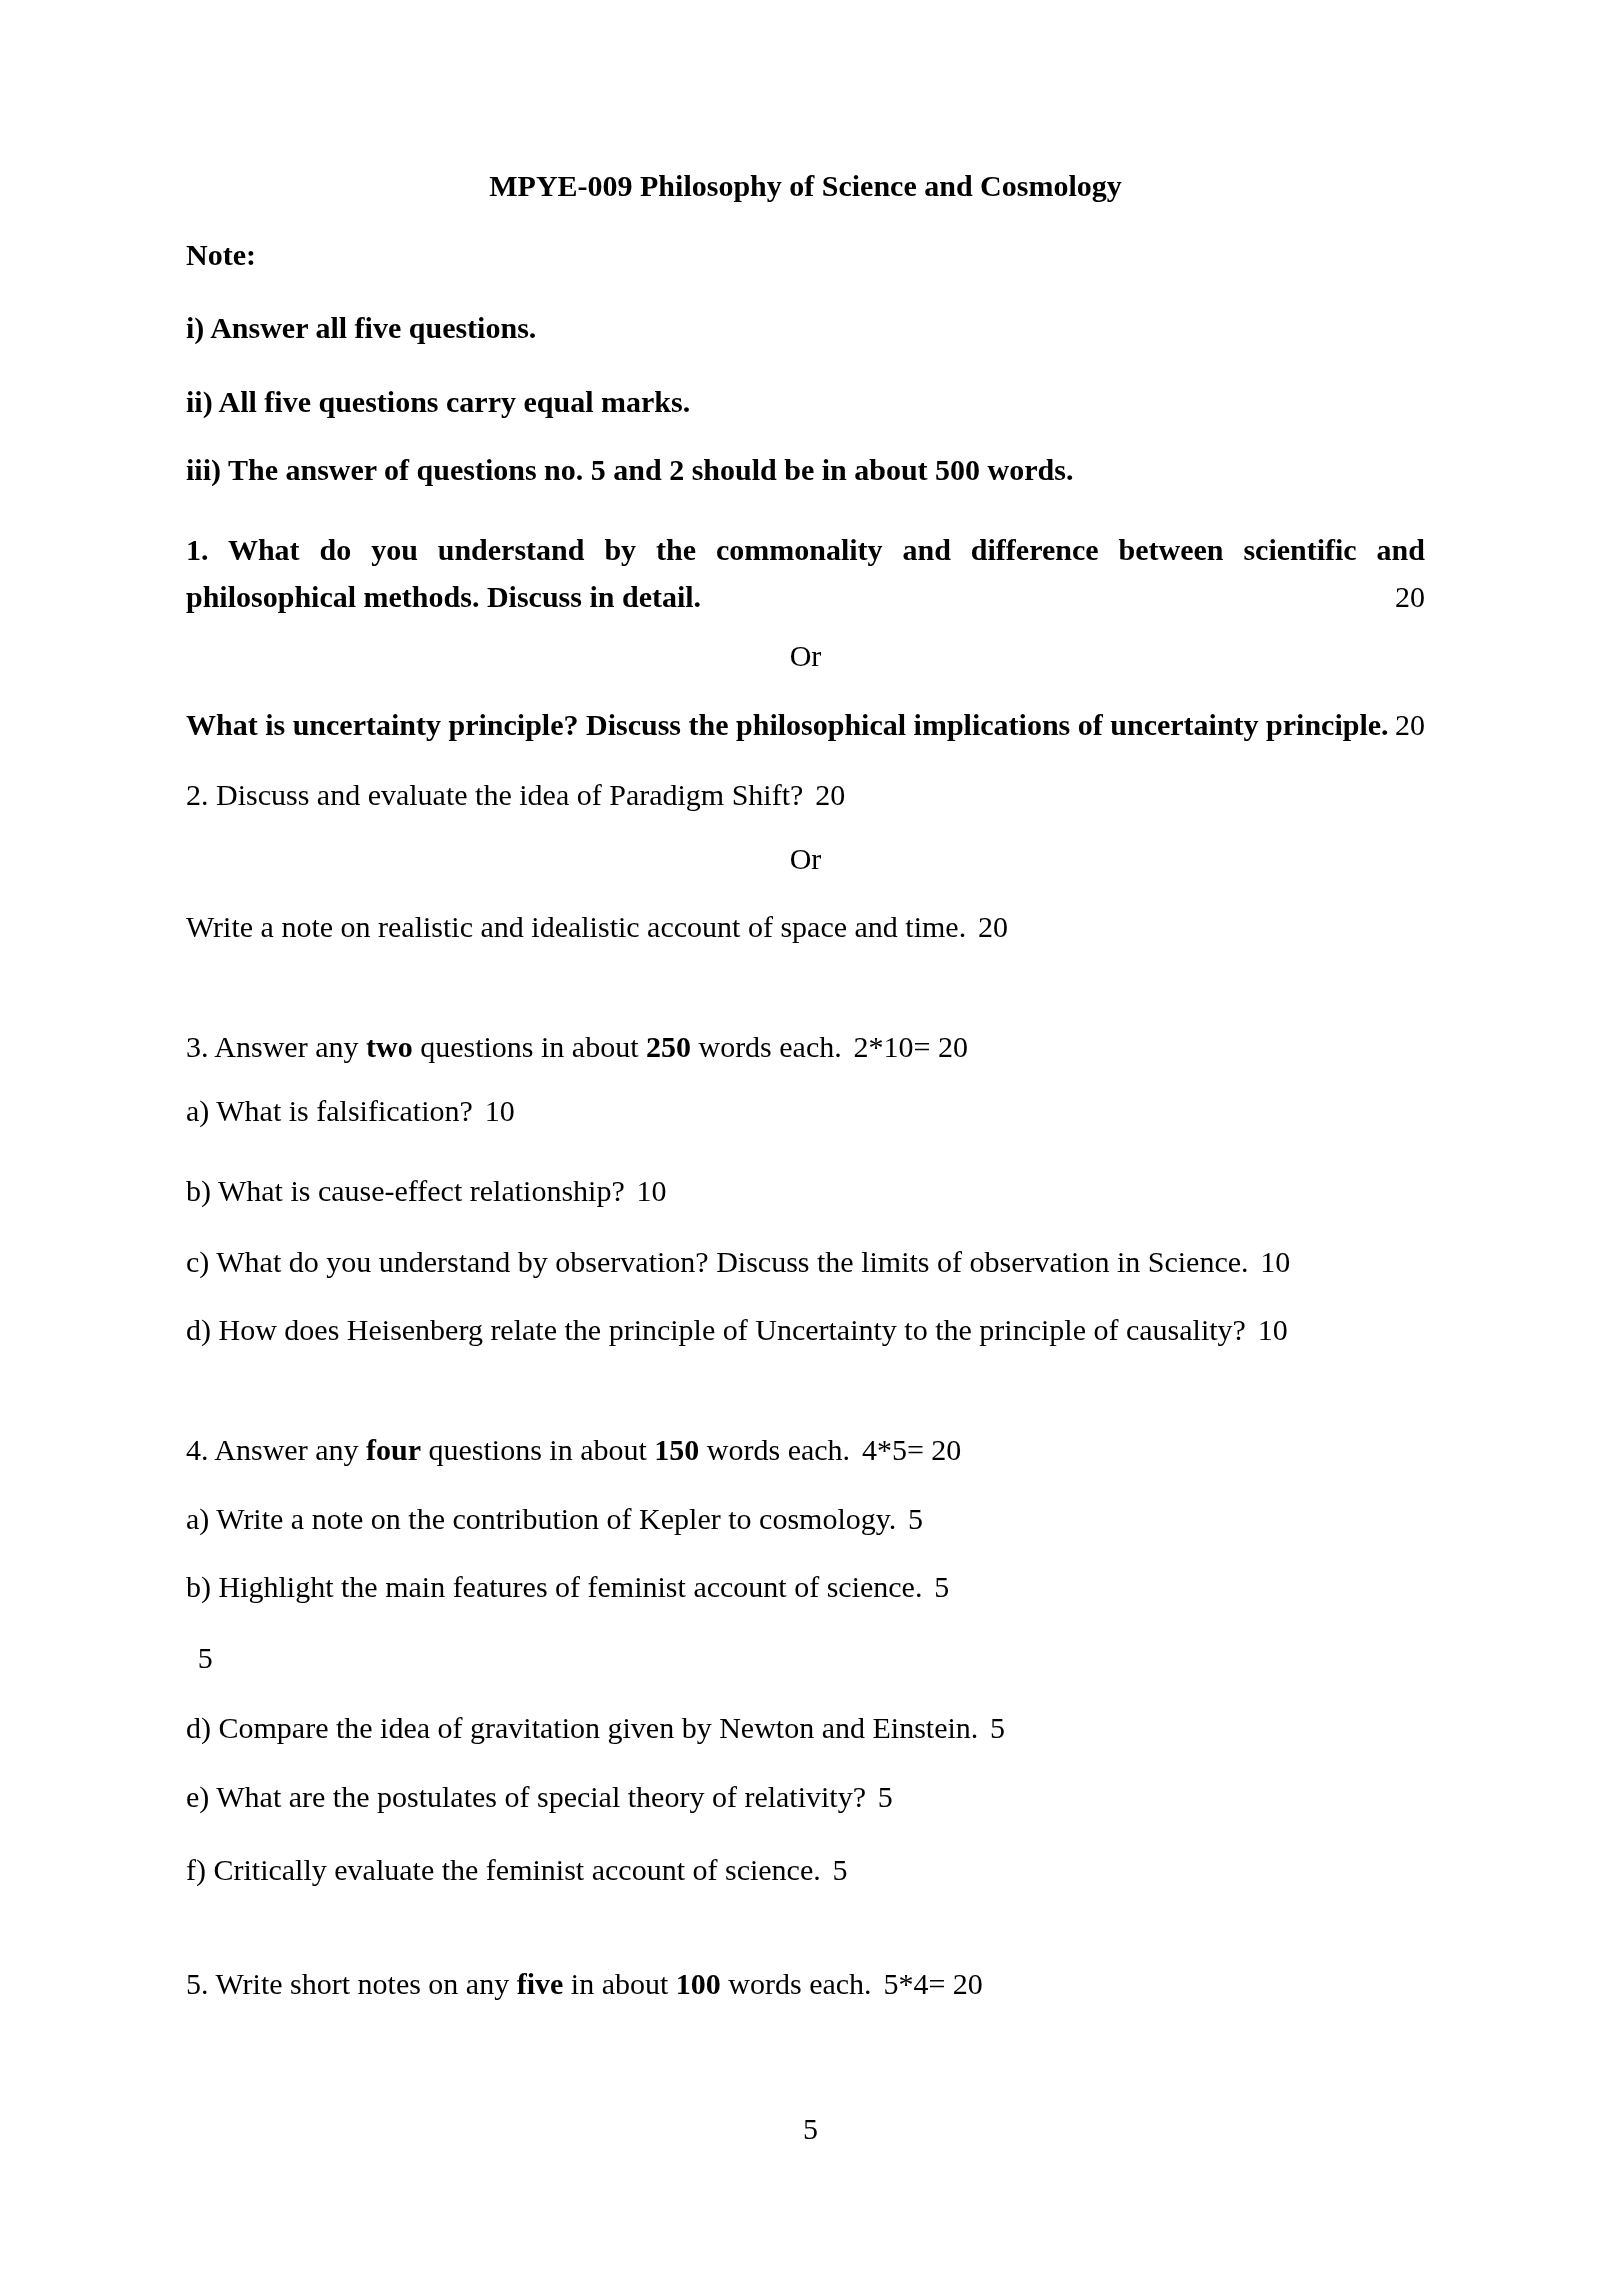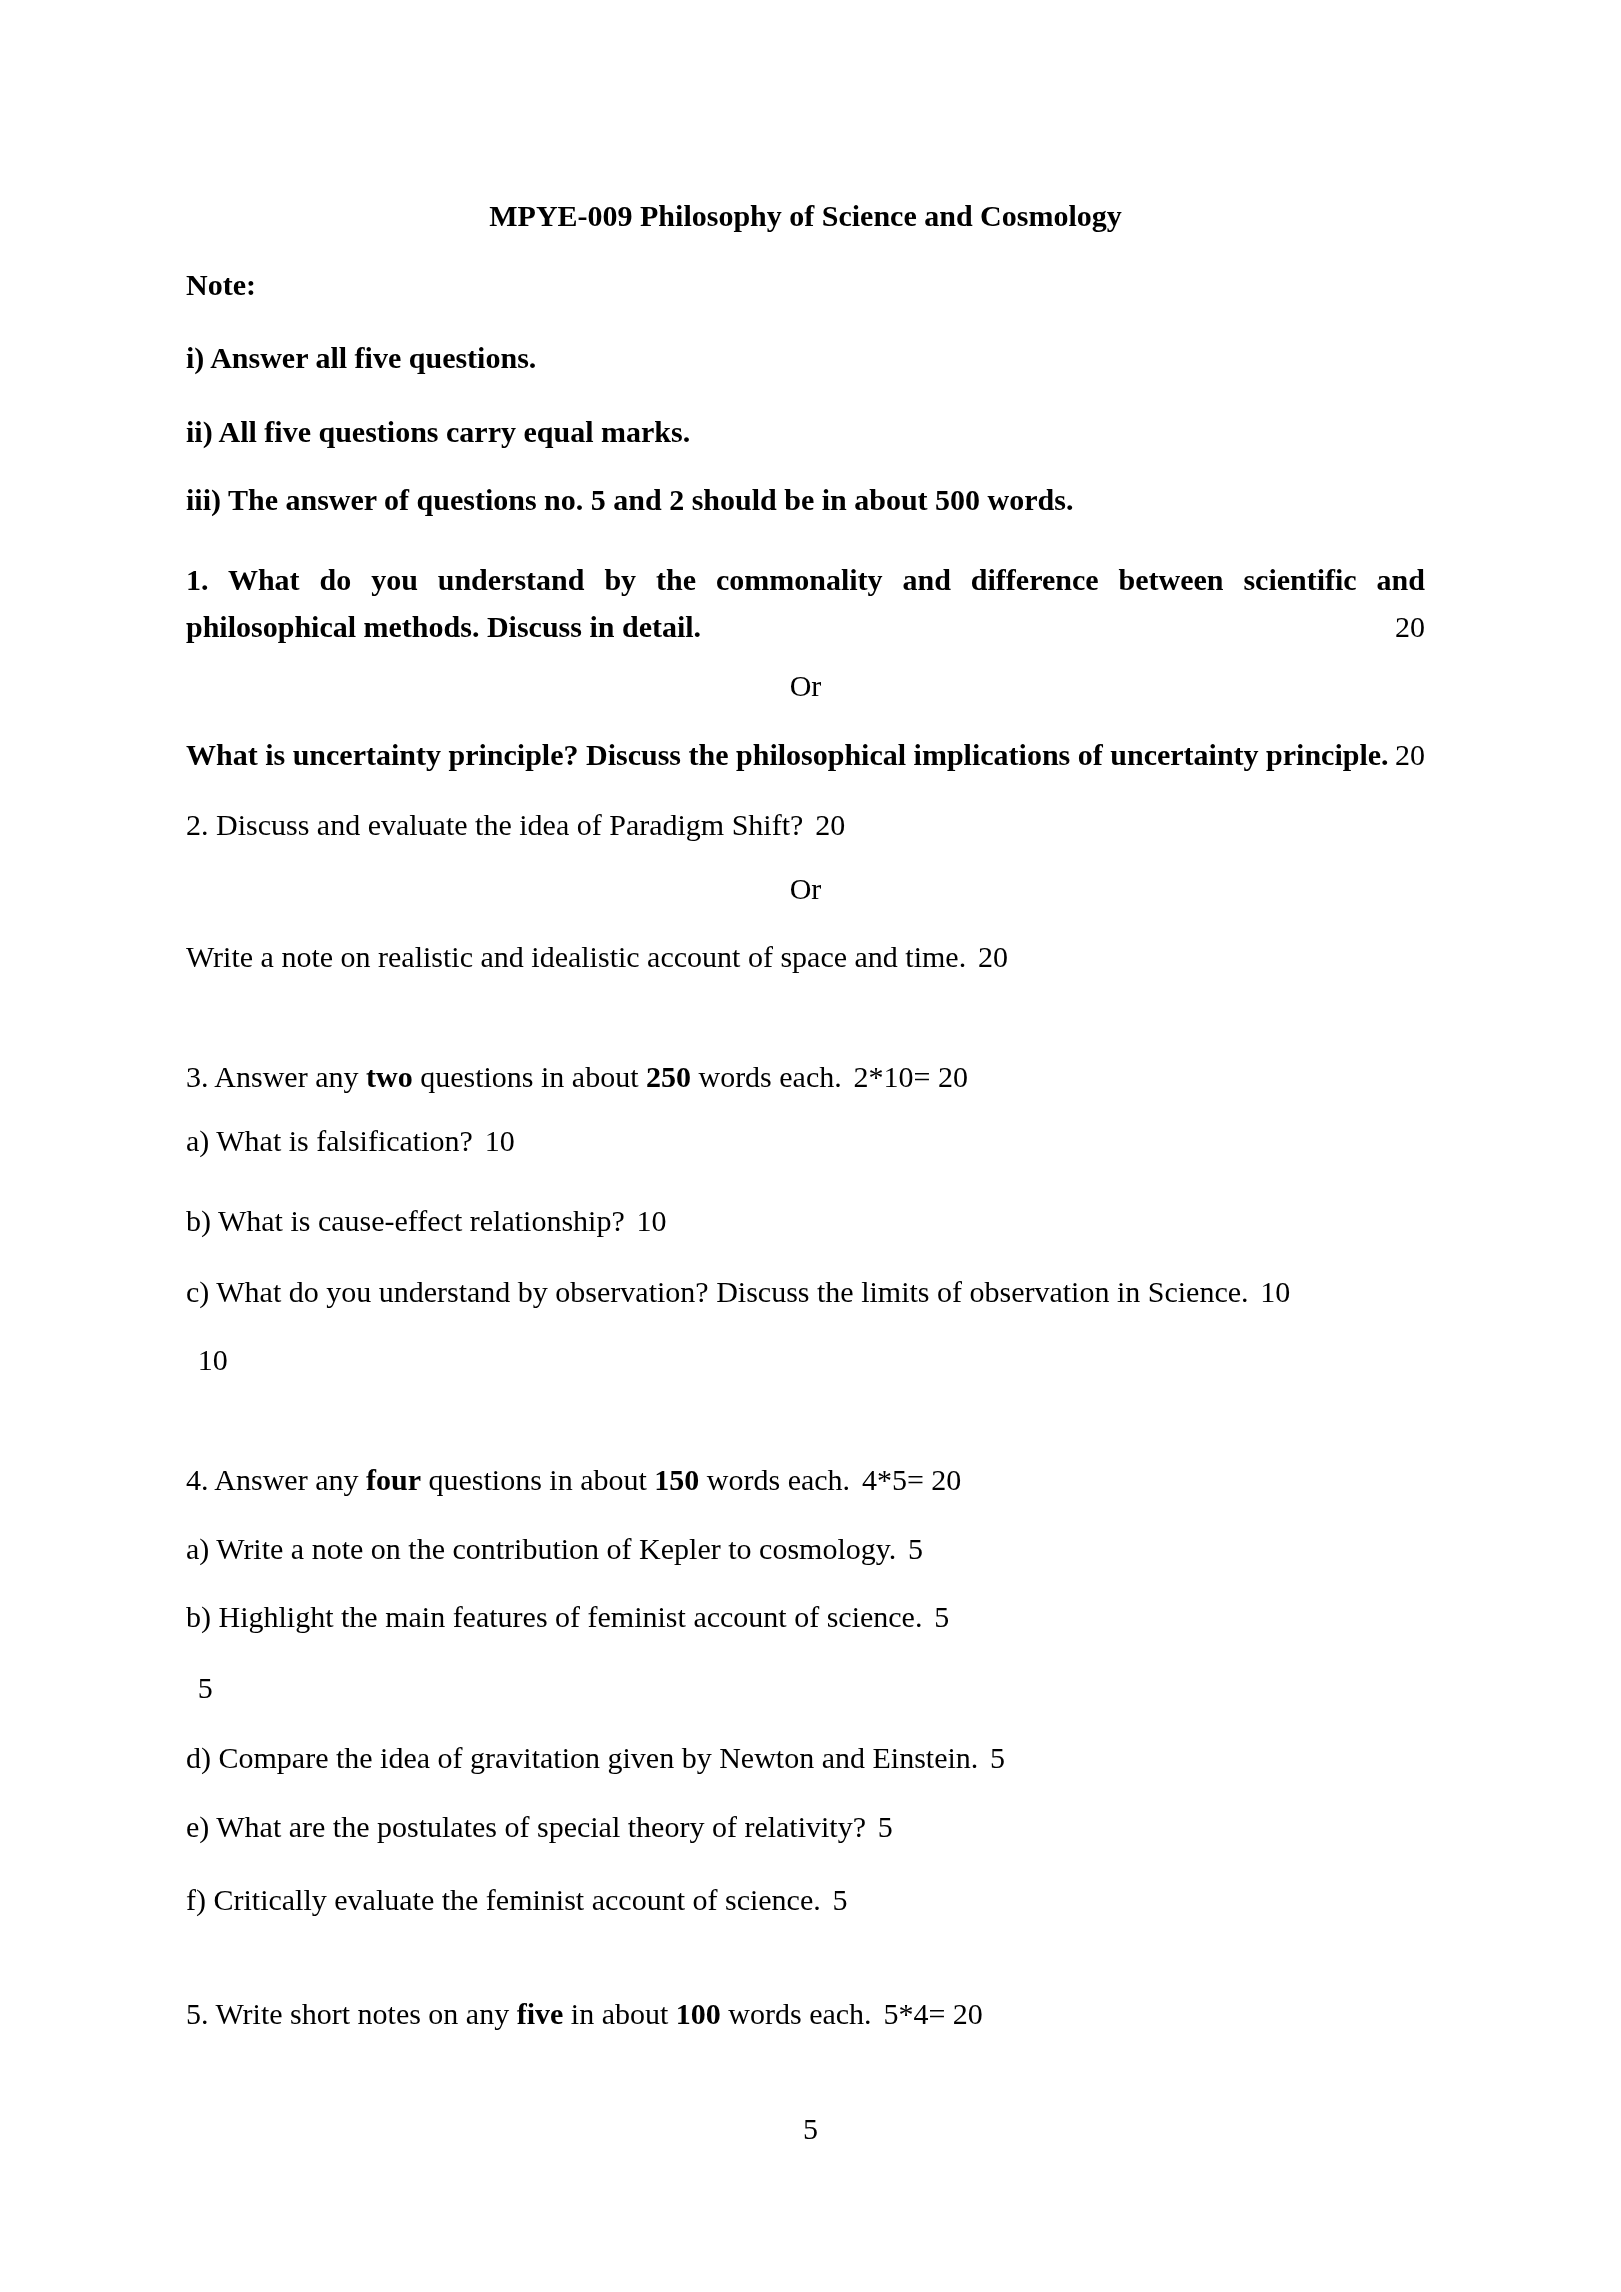--- a/index.html
+++ b/index.html
@@ -10,21 +10,21 @@
     color:#000;
     font-family:"Liberation Serif","DejaVu Serif",serif;
     font-size:30px;
     line-height:47px;
     overflow:hidden;
   }
   .content{
     position:absolute;
     left:186px;
     width:1239px;
-    top:192px;
+    top:162px;
   }
   .title{
     text-align:center;
     font-weight:bold;
   }
   .bold{font-weight:bold;}
   .row{
     display:flex;
     align-items:baseline;
   }
@@ -98,20 +98,21 @@
       </div>
     <div class="row mb24">
         <span class="rtext">b) What is cause-effect relationship?</span>
         <span class="marks">10</span>
       </div>
     <div class="row mb22">
         <span class="rtext">c) What do you understand by observation? Discuss the limits of observation in Science.</span>
         <span class="marks">10</span>
       </div>
     <div class="row mb74">
+        <span class="rtext">d) How does Heisenberg relate the principle of Uncertainty to the principle of causality?</span>
         <span class="marks">10</span>
       </div>
 
     <div class="row mb22">
         <span class="rtext"><span>4. Answer any </span><b>four</b><span> questions in about </span><b>150</b><span> words each.</span></span>
         <span class="marks">4*5= 20</span>
       </div>
 
     <div class="row mb22">
         <span class="rtext">a) Write a note on the contribution of Kepler to cosmology.</span>

